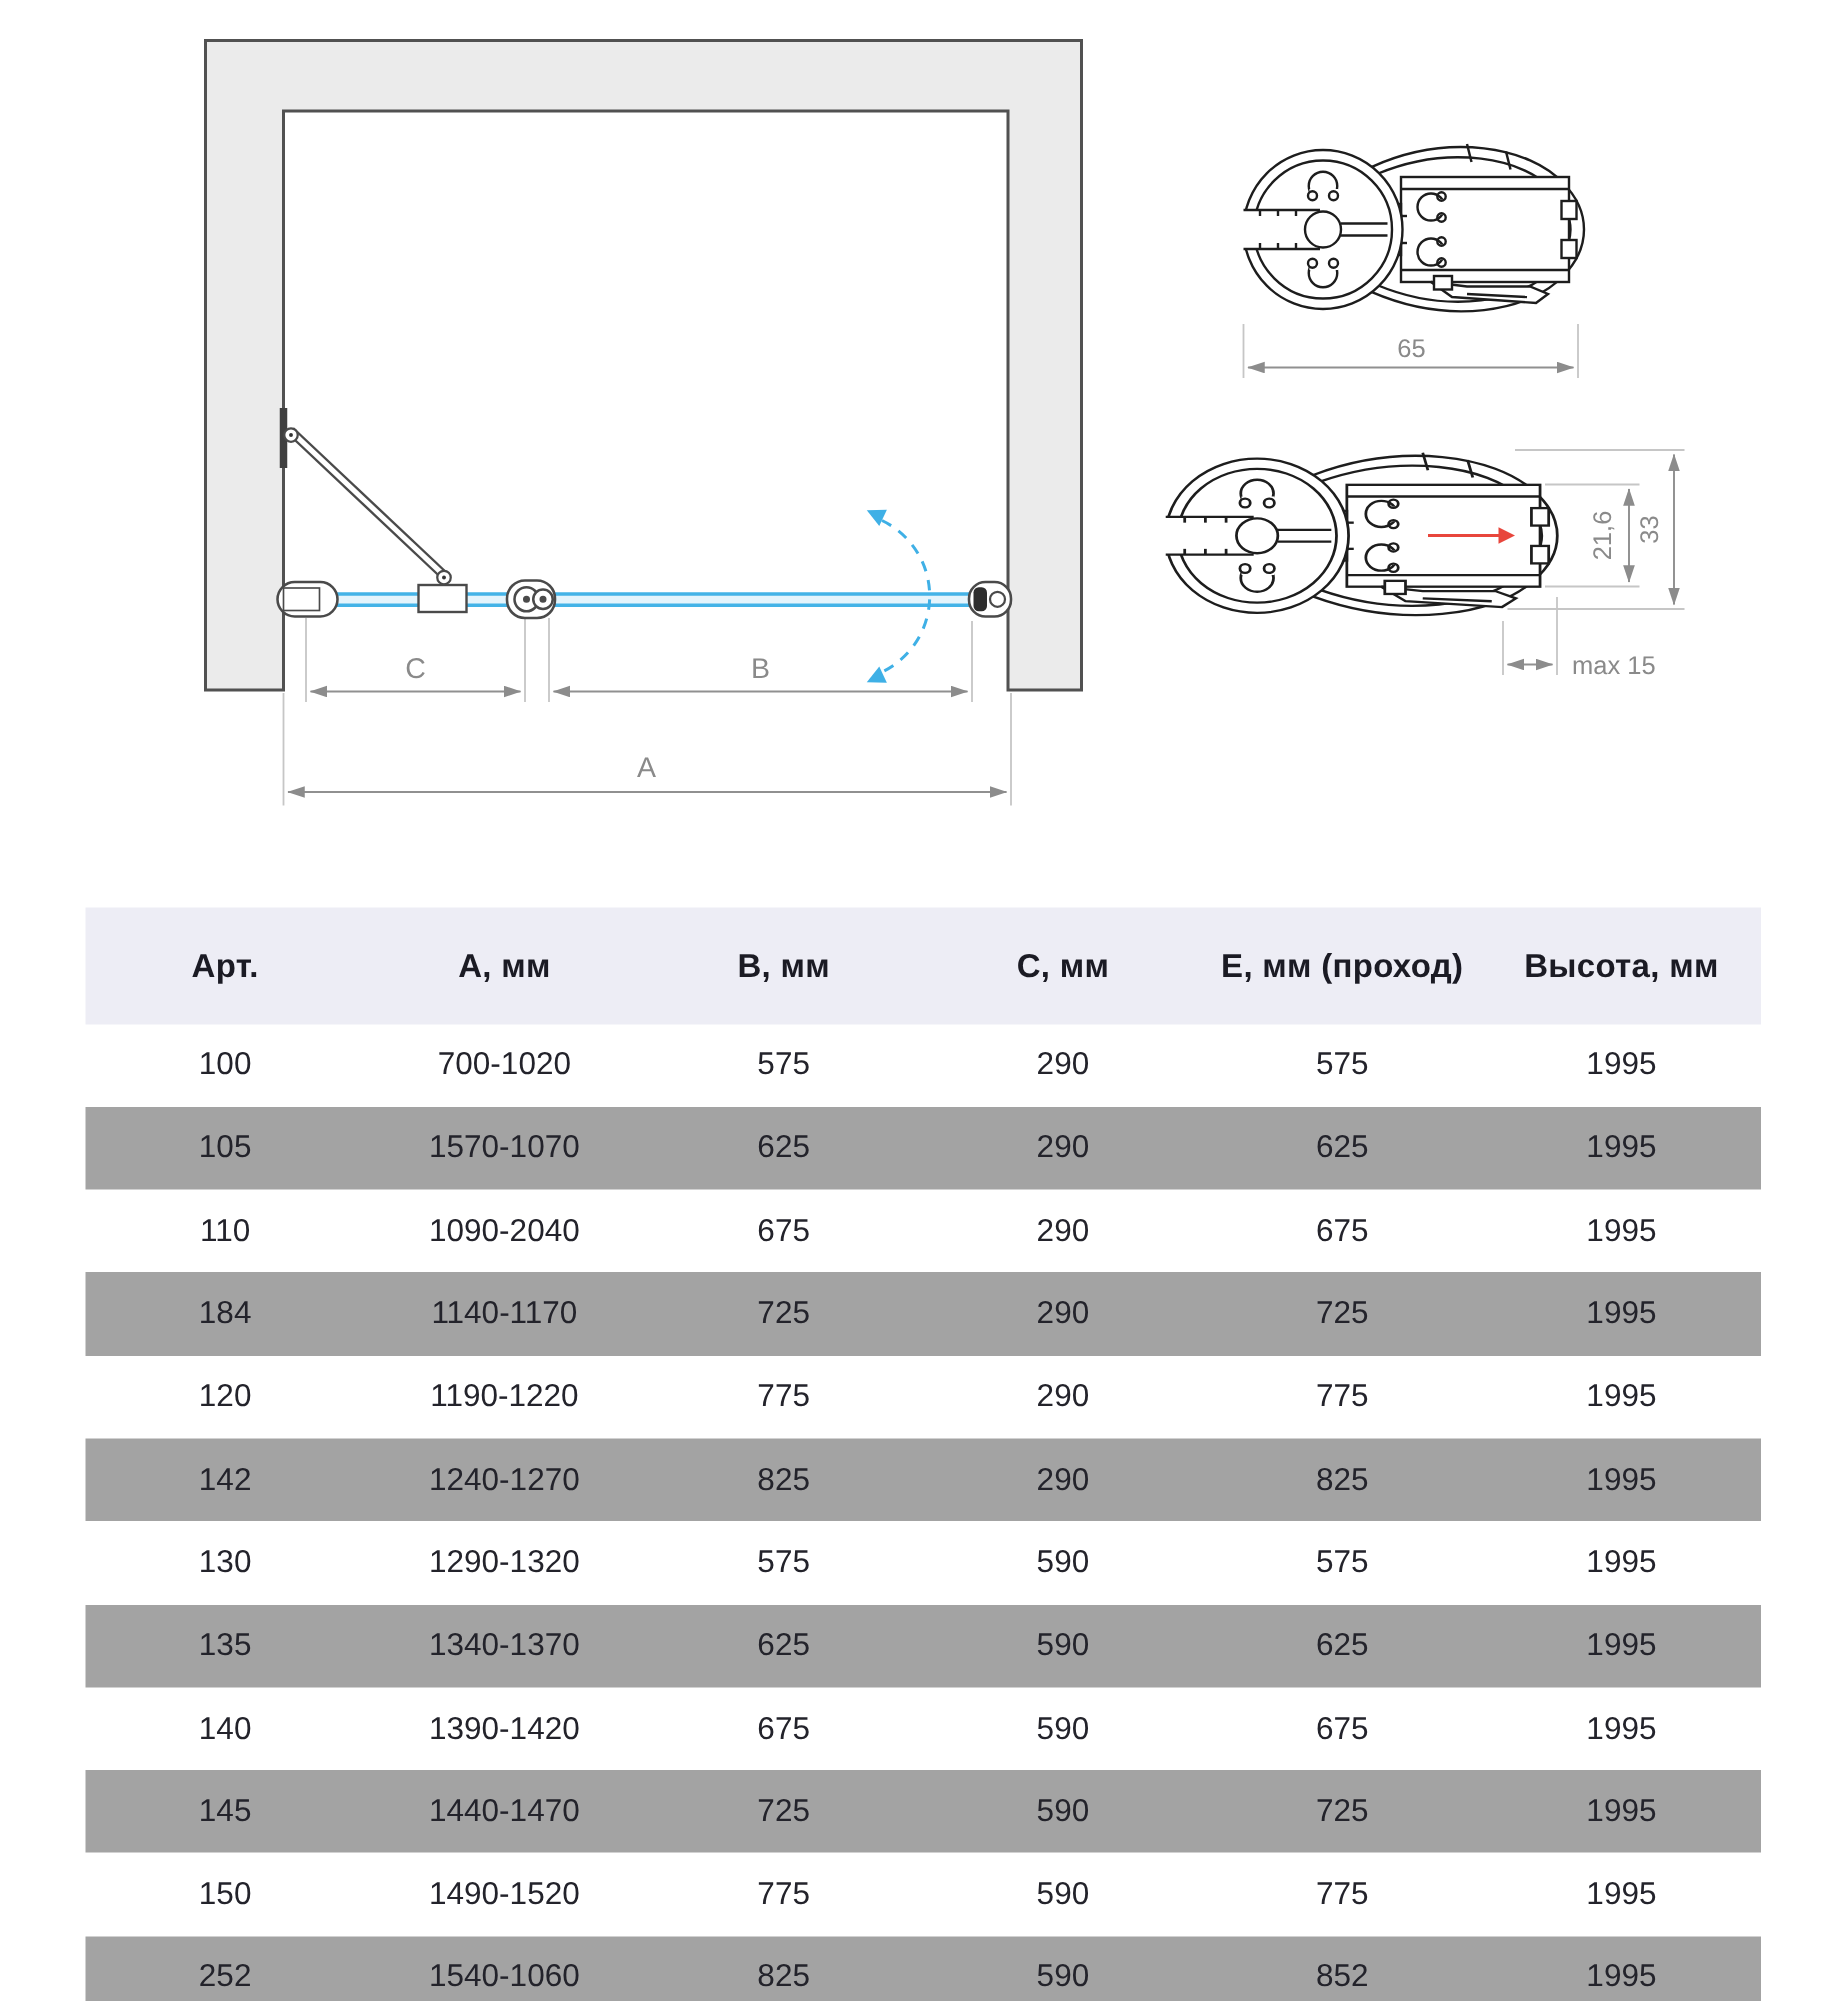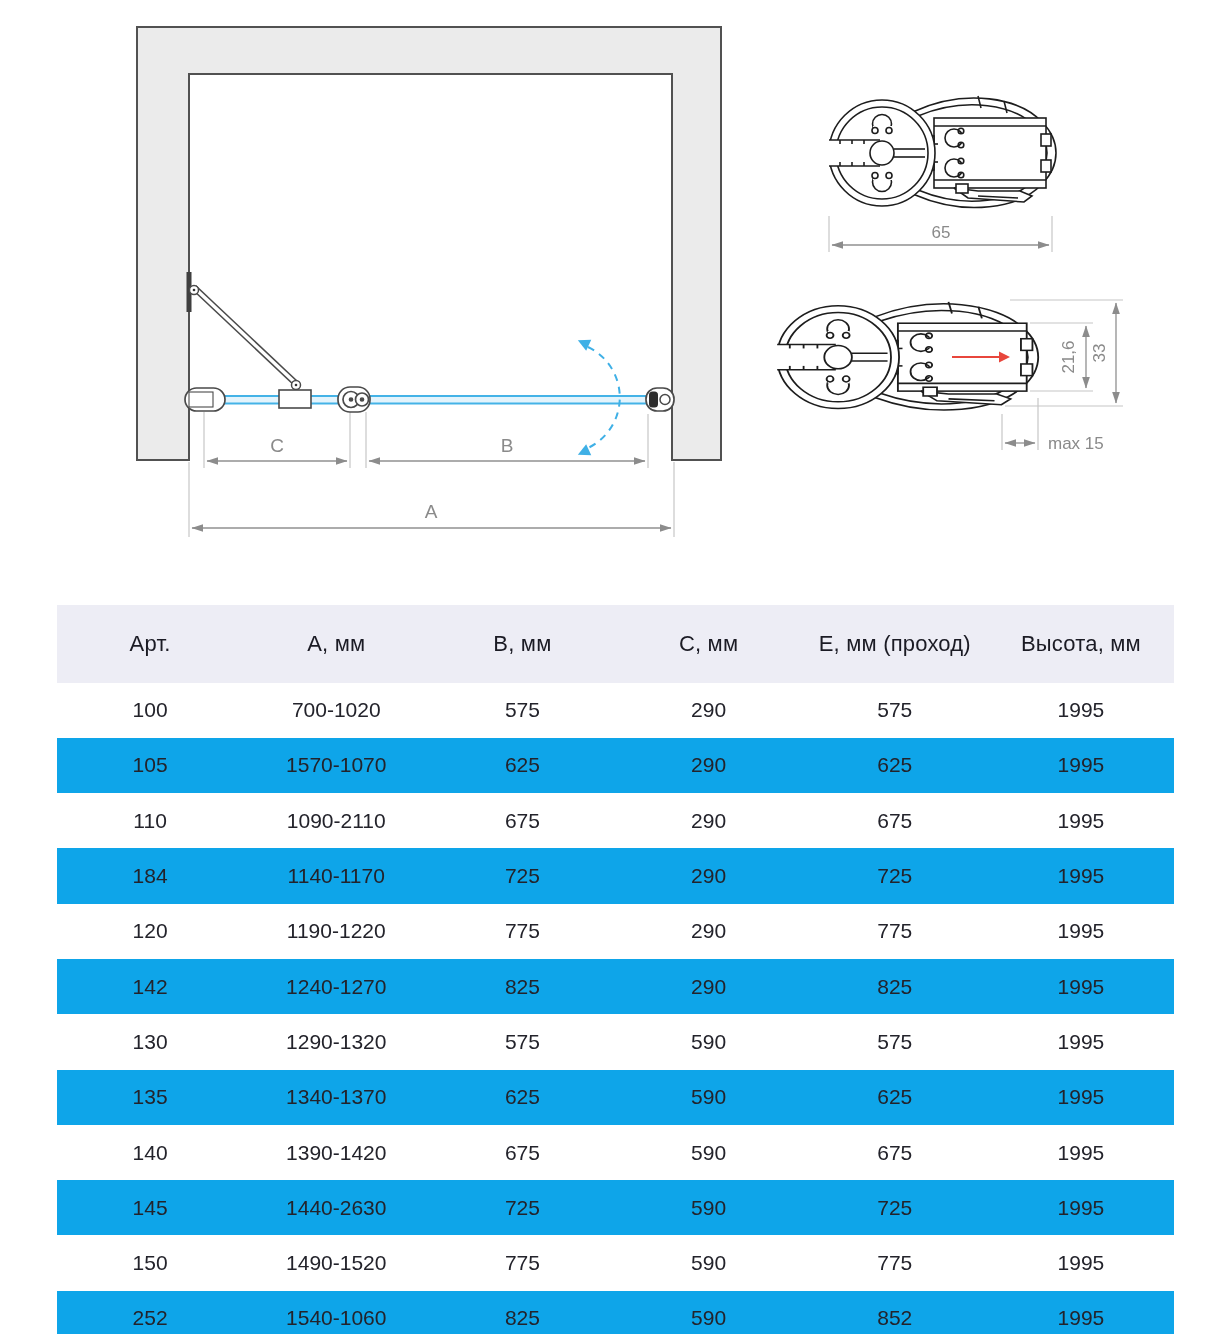--- a/index.html
+++ b/index.html
@@ -6,23 +6,23 @@
   body{
     width:1231px;height:1334px;background:#ffffff;overflow:hidden;
     font-family:"Liberation Sans", sans-serif;position:relative;
   }
   .diagram{position:absolute;left:0;top:0;width:1231px;height:600px;}
   .diagram svg{display:block;}
 
   .spec-table{position:absolute;left:57px;top:605px;width:1117px;}
   .tr{display:flex;align-items:center;height:55.3px;}
   .tr.head{height:77.5px;background:#ededf5;}
-  .tr.alt{background:#0ea5e9;}
+  .tr.alt{background:#a3a3a3;}
   .th,.td{flex:1;text-align:center;white-space:nowrap;}
-  .th{font-size:22px;font-weight:400;color:#1b1b24;letter-spacing:.2px;}
+  .th{font-size:22px;font-weight:700;color:#1b1b24;letter-spacing:.2px;}
   .td{font-size:21px;font-weight:400;color:#23232b;}
 
   text{font-family:"Liberation Sans", sans-serif;}
   .dimtxt{fill:#8a8a8a;font-size:19px;}
   .dimtxt-sm{fill:#8a8a8a;font-size:17px;}
 </style>
 </head>
 <body>
 
 <div class="diagram">
@@ -204,21 +204,21 @@
       <div class="tr alt">
         <div class="td">105</div>
         <div class="td">1570-1070</div>
         <div class="td">625</div>
         <div class="td">290</div>
         <div class="td">625</div>
         <div class="td">1995</div>
       </div>
       <div class="tr">
         <div class="td">110</div>
-        <div class="td">1090-2110</div>
+        <div class="td">1090-2040</div>
         <div class="td">675</div>
         <div class="td">290</div>
         <div class="td">675</div>
         <div class="td">1995</div>
       </div>
       <div class="tr alt">
         <div class="td">184</div>
         <div class="td">1140-1170</div>
         <div class="td">725</div>
         <div class="td">290</div>
@@ -260,21 +260,21 @@
       <div class="tr">
         <div class="td">140</div>
         <div class="td">1390-1420</div>
         <div class="td">675</div>
         <div class="td">590</div>
         <div class="td">675</div>
         <div class="td">1995</div>
       </div>
       <div class="tr alt">
         <div class="td">145</div>
-        <div class="td">1440-2630</div>
+        <div class="td">1440-1470</div>
         <div class="td">725</div>
         <div class="td">590</div>
         <div class="td">725</div>
         <div class="td">1995</div>
       </div>
       <div class="tr">
         <div class="td">150</div>
         <div class="td">1490-1520</div>
         <div class="td">775</div>
         <div class="td">590</div>

